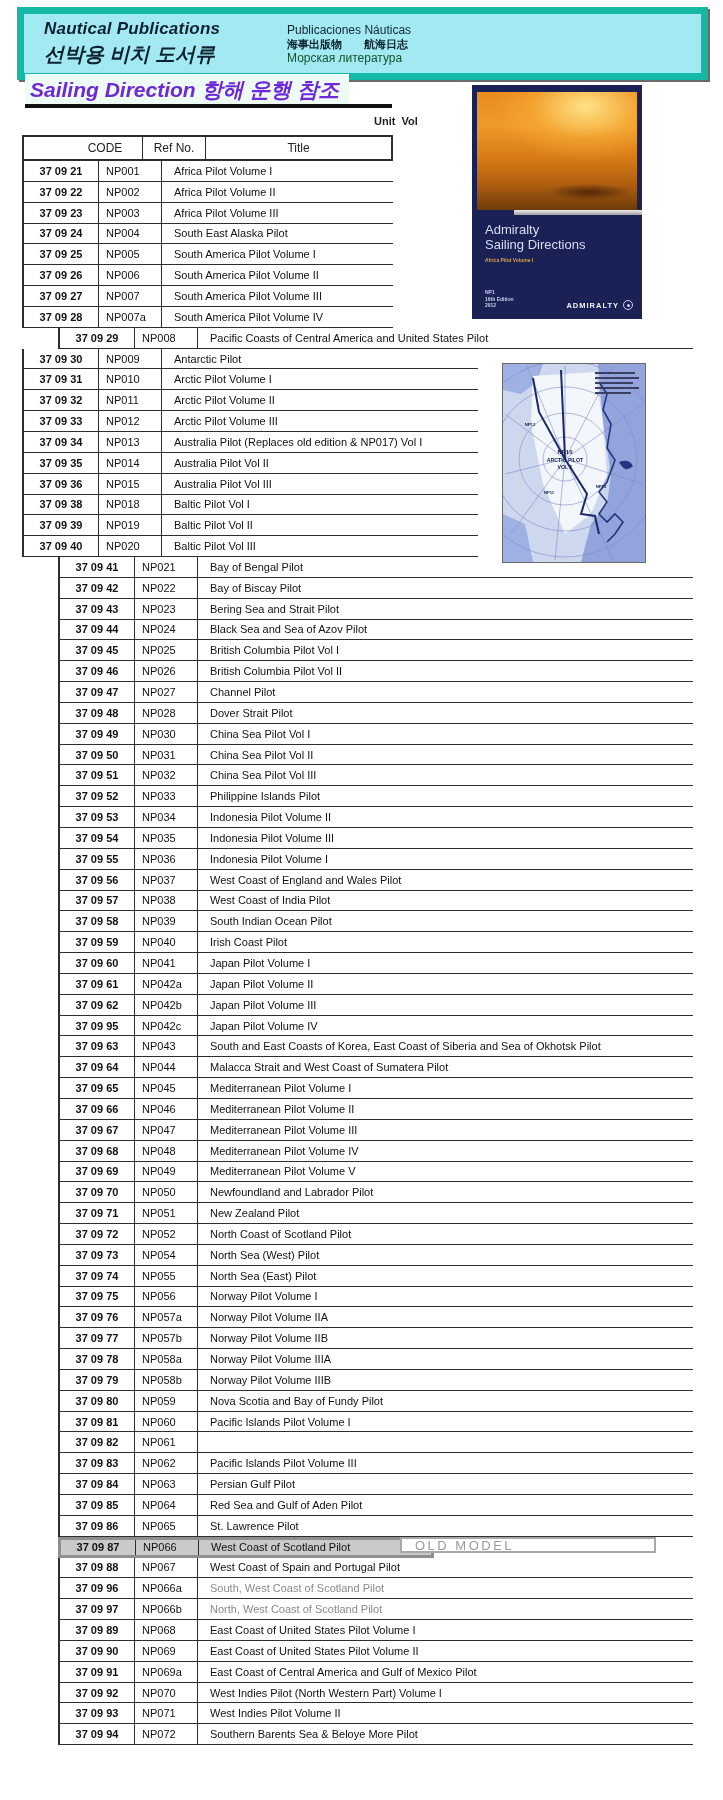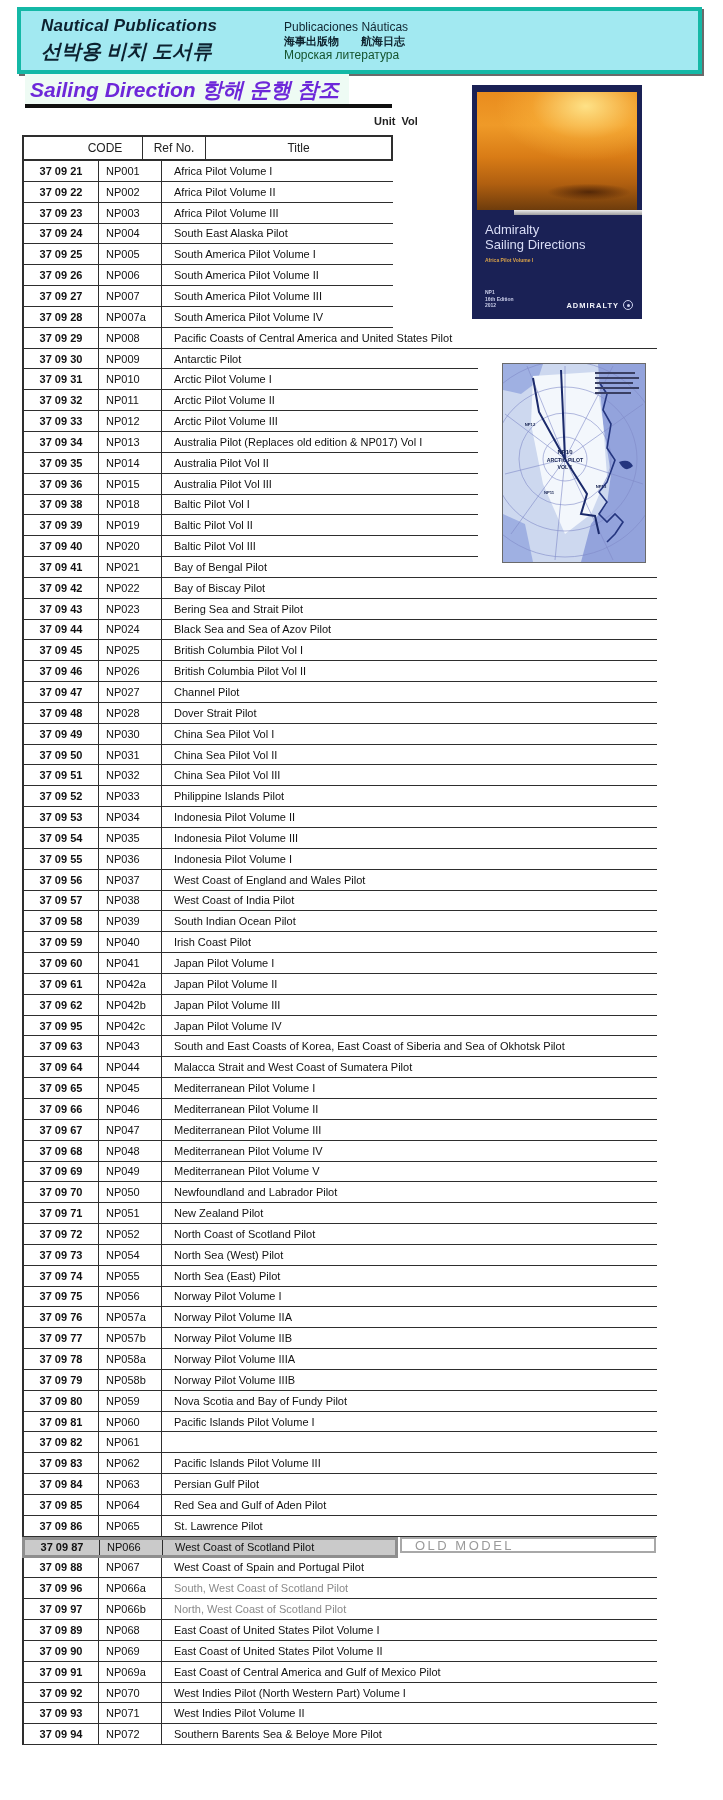--- a/index.html
+++ b/index.html
@@ -1,21 +1,21 @@
 <!DOCTYPE html>
 <html><head>
 <meta charset="utf-8">
 <style>
   html,body{margin:0;padding:0;background:#ffffff;}
   .page{position:relative;width:723px;height:1800px;background:#fff;overflow:hidden;
         font-family:"Liberation Sans", sans-serif;color:#1a1a1a;}
 
   
   .banner{position:absolute;left:17px;top:7px;width:677px;height:59px;
-          background:#a2e9f1;border:4px solid #14b8a6;box-shadow:2px 2px 0 #6a6a6a;
+          background:#a2e9f1;border:7px solid #14b8a6;box-shadow:2px 2px 0 #6a6a6a;
           display:flex;align-items:center;}
   .banner-left{margin-left:20px;width:225px;}
   .banner-title-en{font-size:17px;font-weight:bold;font-style:italic;color:#0d2230;letter-spacing:.2px;}
   .banner-title-ko{font-size:20px;font-weight:bold;font-style:italic;color:#0d2230;margin-top:2px;}
   .banner-right{margin-left:18px;line-height:14px;}
   .banner-es{font-size:12px;color:#102530;}
   .banner-zh{font-size:11px;font-weight:bold;color:#102530;}
   .banner-ru{font-size:12px;color:#14532d;}
 
   
@@ -30,21 +30,21 @@
   .th{height:100%;display:flex;align-items:center;justify-content:center;box-sizing:border-box;}
   .th-code{width:75px;border-right:1.5px solid #2e2e2e;}
   .th-ref{width:63px;border-right:1.5px solid #2e2e2e;}
   .th-title{flex:1;}
 
   #rows{position:absolute;left:22px;top:161px;}
   .row{display:flex;height:20.85px;box-sizing:border-box;align-items:center;
        border-left:2px solid #2e2e2e;border-bottom:1.6px solid #2e2e2e;background:transparent;}
   .w-short{width:371px;}
   .w-mid{width:456px;}
-  .w-full{width:635px;}
+  .w-full{width:635px;margin-left:36px;}
   .c{height:100%;display:flex;align-items:center;box-sizing:border-box;font-size:11px;color:#111;}
   .c.code{width:75px;justify-content:center;font-weight:bold;border-right:1.5px solid #2e2e2e;}
   .c.ref{width:63px;padding-left:7px;border-right:1.5px solid #2e2e2e;}
   .c.title{flex:1;padding-left:12px;white-space:nowrap;overflow:hidden;}
   .row.hl{width:376px;background:#cacaca;border:3px solid #8e8e8e;}
   .row.gray .c.title{color:#8a8a8a;}
 
   .old-model-box{position:absolute;left:400px;top:1537px;width:256px;height:16px;box-sizing:border-box;
                  border:2px solid #a8a8a8;background:#ffffff;display:flex;align-items:center;}
   .old-model-box span{margin-left:13px;font-size:13px;color:#9a9a9a;letter-spacing:2.5px;}

